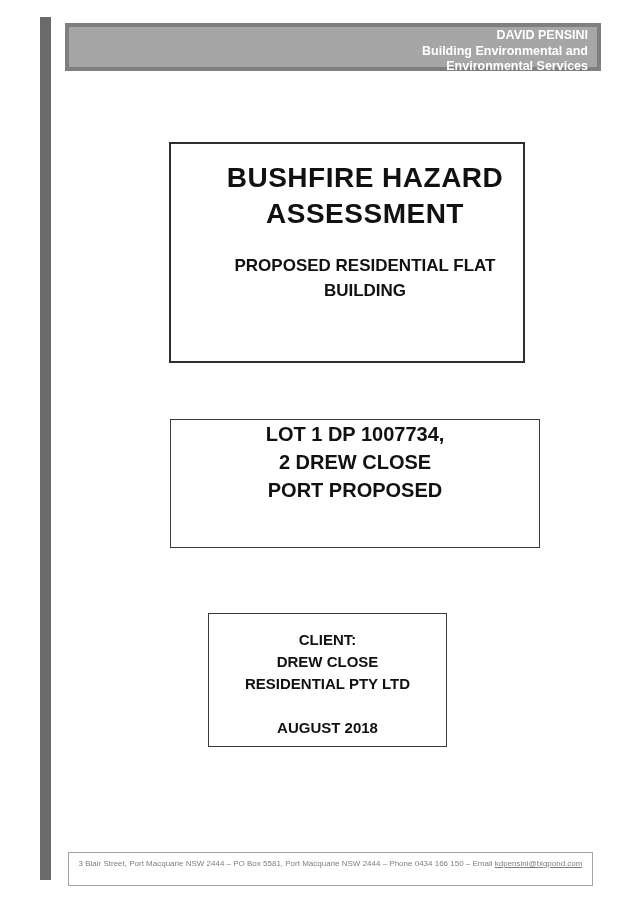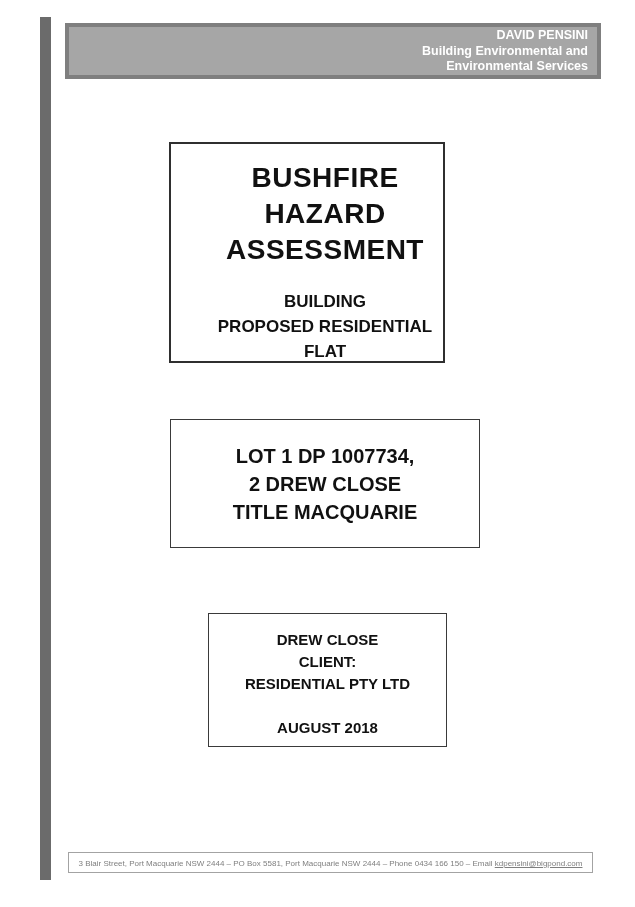--- a/index.html
+++ b/index.html
@@ -15,72 +15,71 @@
   .side-bar {
     position: absolute;
     left: 40px; top: 17px;
     width: 11px; height: 863px;
     background: #6b6b6b;
   }
 
   .header {
     position: absolute;
     left: 65px; top: 23px;
-    width: 536px; height: 56px;
+    width: 536px; height: 48px;
     background: #a6a6a6;
     border: 4px solid #7f7f7f;
     color: #ffffff;
     font-weight: bold;
     font-size: 12.5px;
     line-height: 15.7px;
     text-align: right;
     padding: 1px 9px 0 0;
   }
 
   .box {
     position: absolute;
     text-align: center;
     font-weight: bold;
     color: #111111;
     background: #ffffff;
   }
 
   .title-box {
     left: 169px; top: 142px;
-    width: 276px; height: 221px;
+    width: 356px; height: 221px;
     border: 2px solid #2f2f2f;
     padding-top: 16px;
     padding-left: 36px;
   }
   .main-title { font-size: 28px; line-height: 36px; letter-spacing: 0.5px; }
   .sub-title { margin-top: 21px; font-size: 17px; line-height: 25px; }
 
   .lot-box {
     left: 170px; top: 419px;
-    width: 310px; height: 129px;
+    width: 370px; height: 129px;
     border: 1.5px solid #3a3a3a;
-    padding-top: 22px;
     font-size: 20px;
     line-height: 28px;
   }
 
   .client-box {
     left: 208px; top: 613px;
     width: 239px; height: 134px;
     border: 1.5px solid #3a3a3a;
     padding-top: 15px;
     font-size: 15px;
     line-height: 22px;
   }
   .client-spacer { height: 22px; }
 
   .footer {
     position: absolute;
     left: 68px; top: 852px;
-    width: 525px; height: 21px;
+    width: 525px; height: 34px;
     border: 1px solid #a3a3a3;
     color: #7f7f7f;
     font-size: 8px;
     line-height: 11px;
     text-align: center;
     padding-top: 5px;
   }
   .footer a.email {
     color: #7f7f7f;
     text-decoration: underline;
@@ -99,34 +98,34 @@
     <div>Building Environmental and</div>
     <div>Environmental Services</div>
   </div>
 
   <div class="box title-box">
     <div class="main-title">
       <div>BUSHFIRE HAZARD</div>
       <div>ASSESSMENT</div>
     </div>
     <div class="sub-title">
+      <div>PROPOSED RESIDENTIAL FLAT</div>
       <div>BUILDING</div>
-      <div>PROPOSED RESIDENTIAL FLAT</div>
     </div>
   </div>
 
   <div class="box lot-box">
     <div>LOT 1 DP 1007734,</div>
     <div>2 DREW CLOSE</div>
-    <div>TITLE MACQUARIE</div>
+    <div>PORT PROPOSED</div>
   </div>
 
   <div class="box client-box">
+    <div>CLIENT:</div>
     <div>DREW CLOSE</div>
-    <div>CLIENT:</div>
     <div>RESIDENTIAL PTY LTD</div>
     <div class="client-spacer"></div>
     <div>AUGUST 2018</div>
   </div>
 
   <div class="footer">
     <div><span>3 Blair Street, Port Macquarie NSW 2444 – PO Box 5581, Port Macquarie NSW 2444 – Phone 0434 166 150 – Email </span><a class="email">kdpensini@bigpond.com</a></div>
   </div>
 
 </div>

